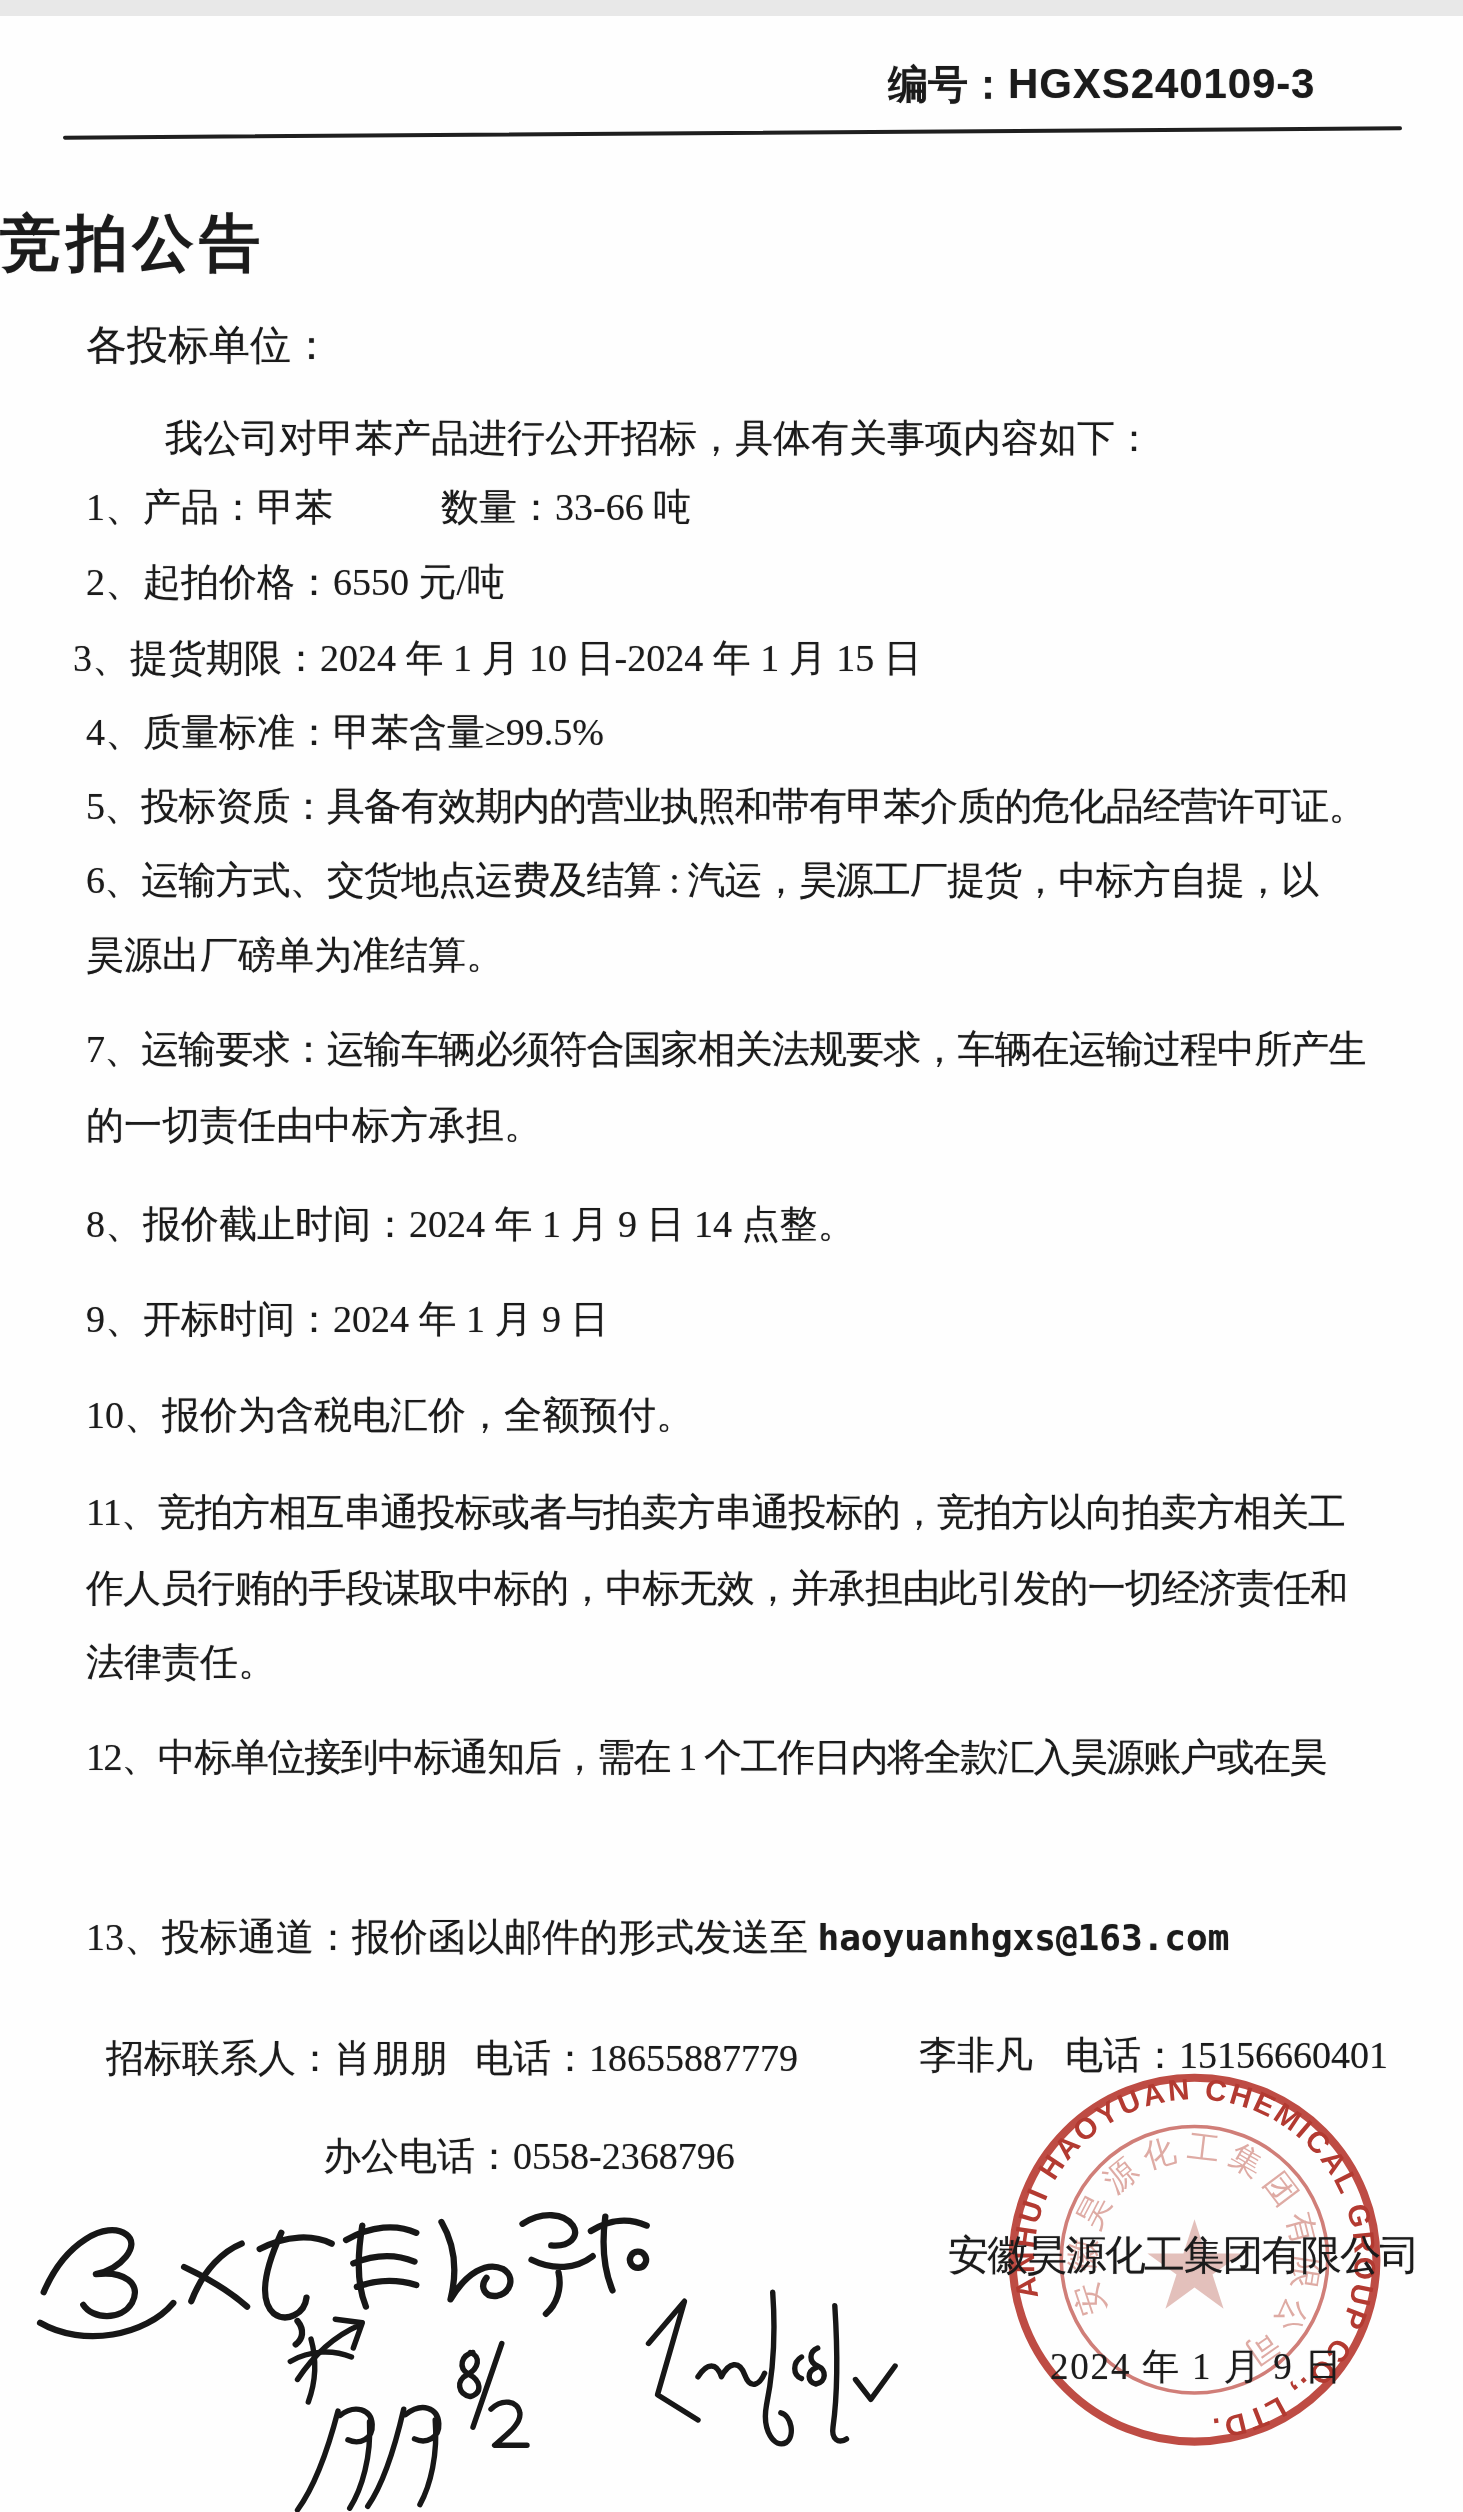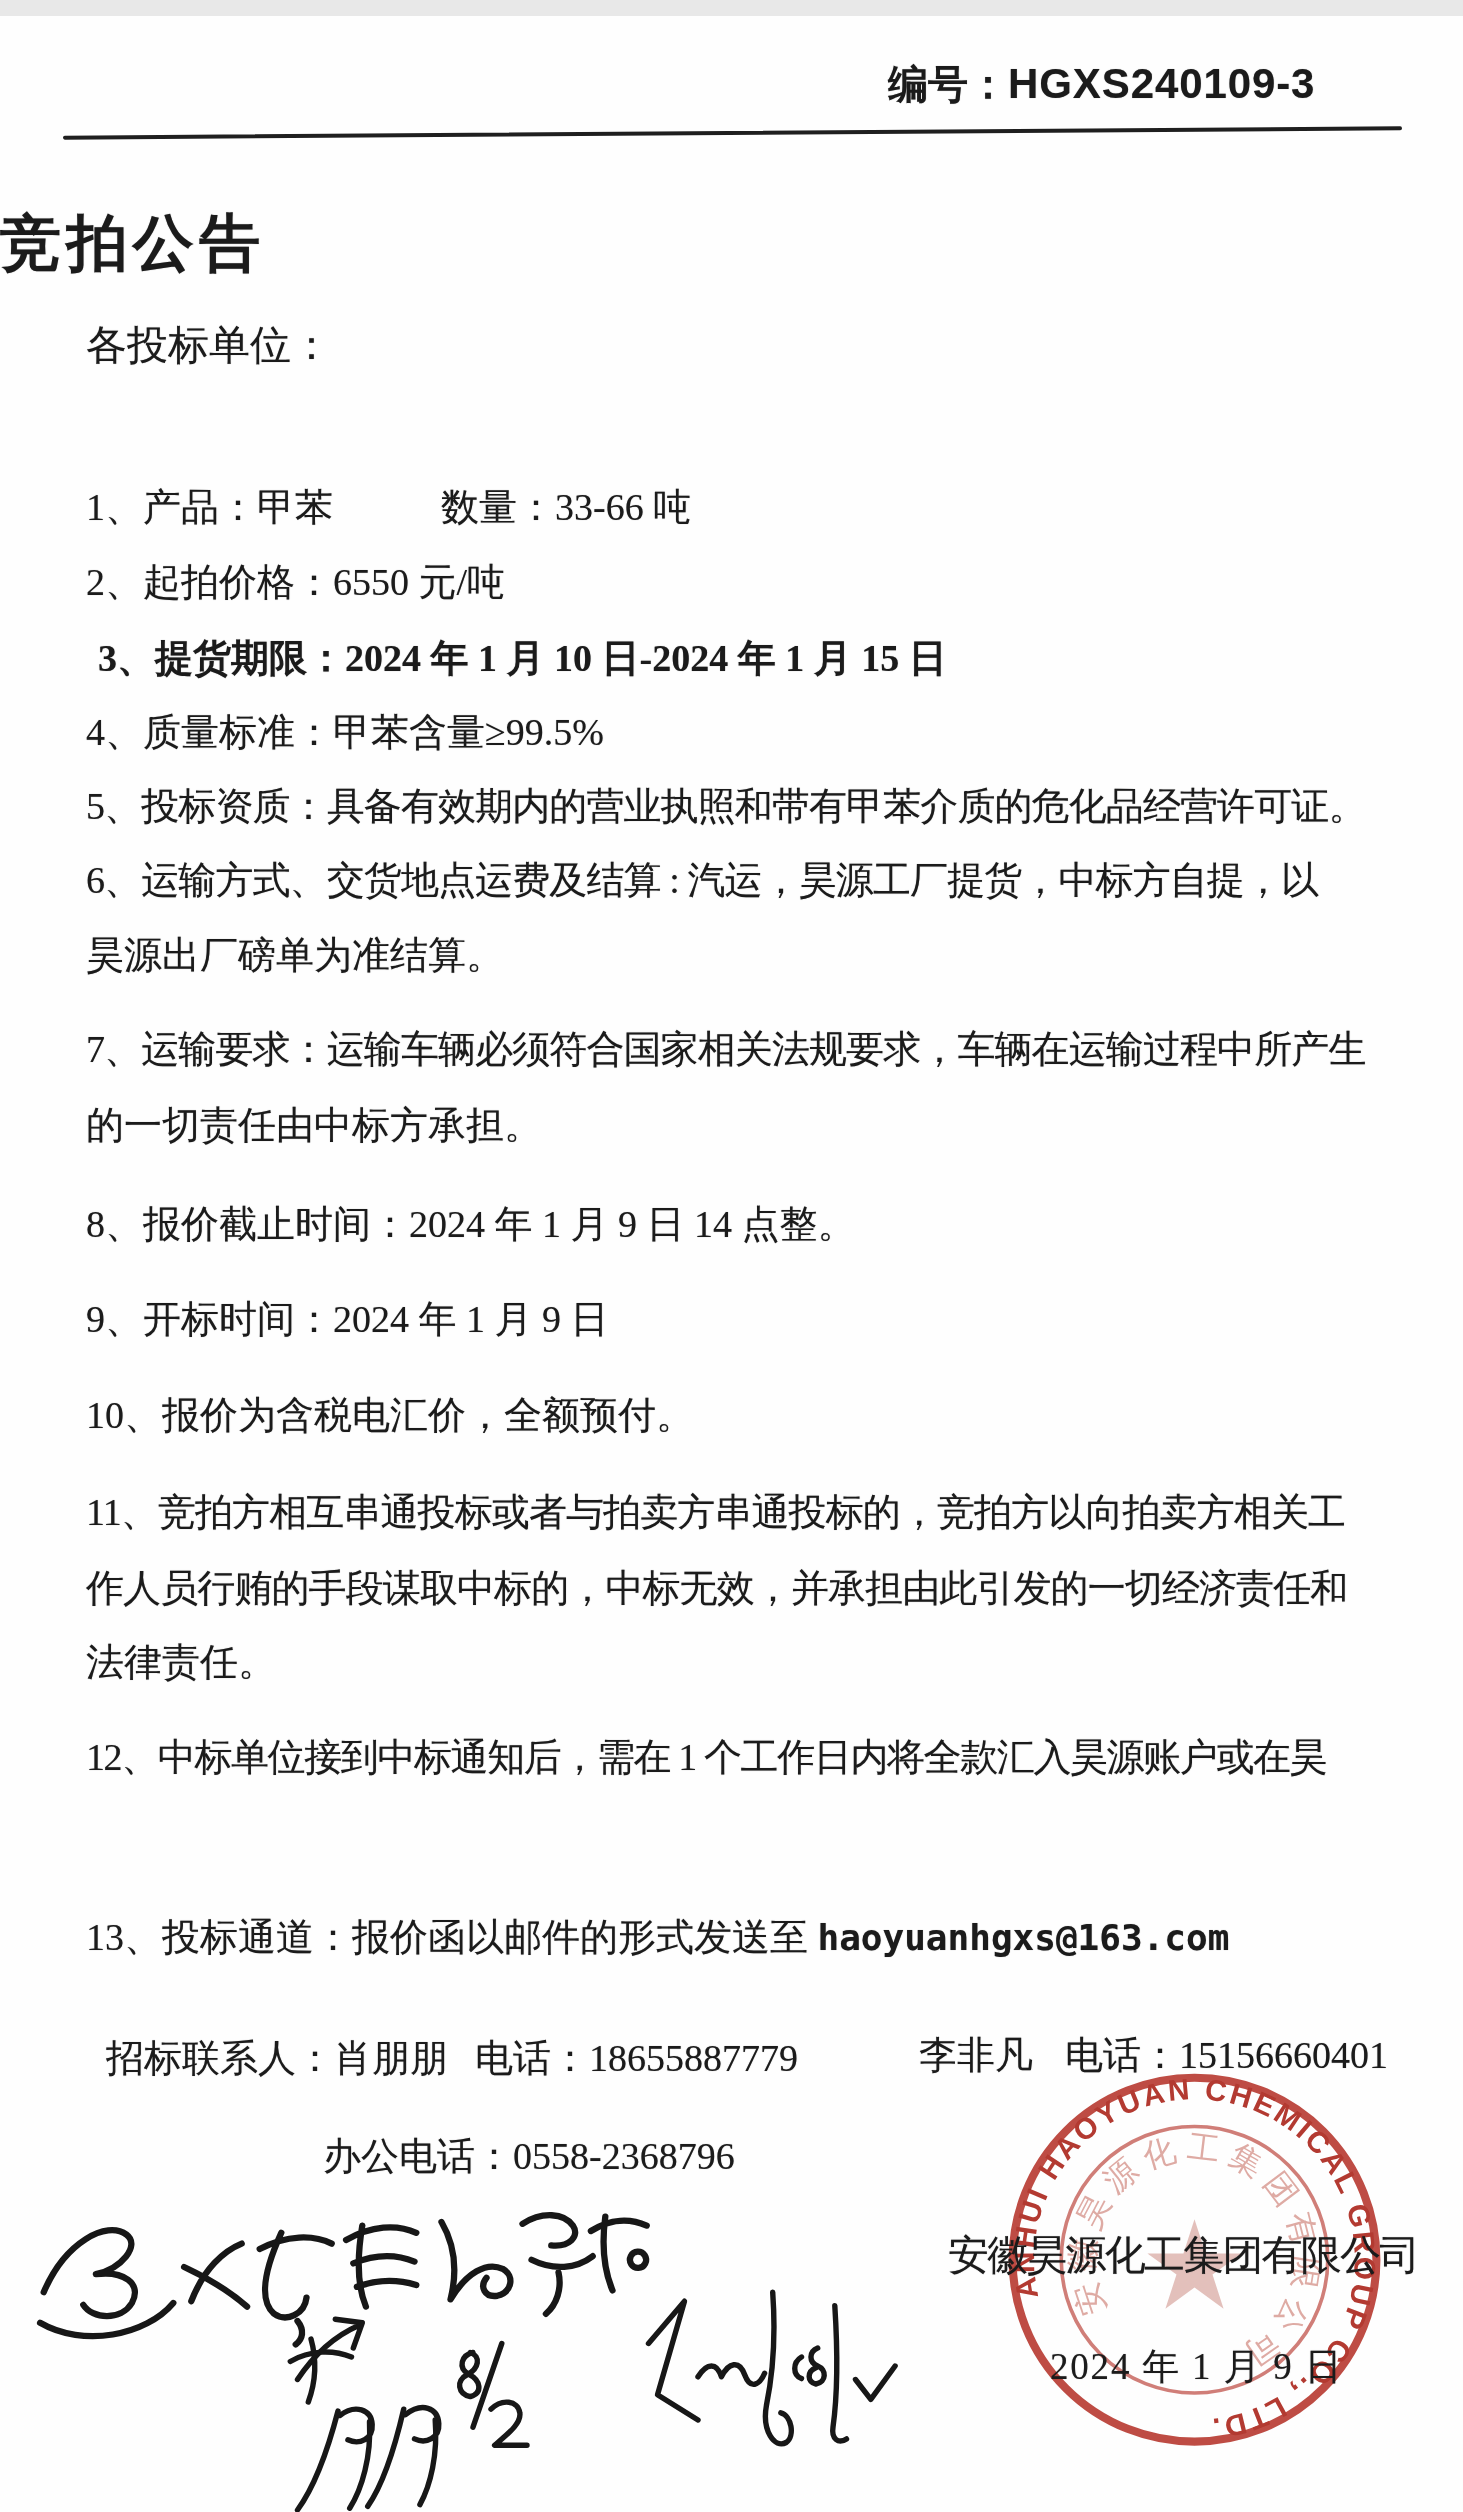--- a/index.html
+++ b/index.html
@@ -35,24 +35,25 @@
 
 <div class="page">
 
   <div class="t docno" style="left:888px;top:43px;"><span>编号：</span><span class="val">HGXS240109-3</span></div>
 
   <div class="rule"></div>
 
   <div class="t title" style="top:191px;">竞拍公告</div>
 
   <div class="t salut" style="left:86px;top:305px;">各投标单位：</div>
+  <div class="t" style="left:165px;top:400px;">我公司对甲苯产品进行公开招标，具体有关事项内容如下：</div>
 
   <div class="t" style="left:86px;top:469px;"><span>1、产品：甲苯</span><span class="gap120"></span><span>数量：33-66 吨</span></div>
   <div class="t" style="left:86px;top:544px;">2、起拍价格：6550 元/吨</div>
-  <div class="t" style="left:98px;top:620px;font-weight:bold;">3、提货期限：2024 年 1 月 10 日-2024 年 1 月 15 日</div>
+  <div class="t" style="left:73px;top:620px;">3、提货期限：2024 年 1 月 10 日-2024 年 1 月 15 日</div>
   <div class="t" style="left:86px;top:694px;">4、质量标准：甲苯含量≥99.5%</div>
   <div class="t" style="left:86px;top:768px;letter-spacing:-0.9px;">5、投标资质：具备有效期内的营业执照和带有甲苯介质的危化品经营许可证。</div>
   <div class="t" style="left:86px;top:842px;letter-spacing:-0.9px;">6、运输方式、交货地点运费及结算 : 汽运，昊源工厂提货，中标方自提，以</div>
   <div class="t" style="left:86px;top:917px;">昊源出厂磅单为准结算。</div>
   <div class="t" style="left:86px;top:1011px;letter-spacing:-0.9px;">7、运输要求：运输车辆必须符合国家相关法规要求，车辆在运输过程中所产生</div>
   <div class="t" style="left:86px;top:1087px;">的一切责任由中标方承担。</div>
   <div class="t" style="left:86px;top:1186px;">8、报价截止时间：2024 年 1 月 9 日 14 点整。</div>
   <div class="t" style="left:86px;top:1281px;font-family:Liberation Serif, serif;">9、开标时间：2024 年 1 月 9 日</div>
   <div class="t" style="left:86px;top:1377px;">10、报价为含税电汇价，全额预付。</div>
   <div class="t" style="left:86px;top:1474px;letter-spacing:-0.9px;">11、竞拍方相互串通投标或者与拍卖方串通投标的，竞拍方以向拍卖方相关工</div>

